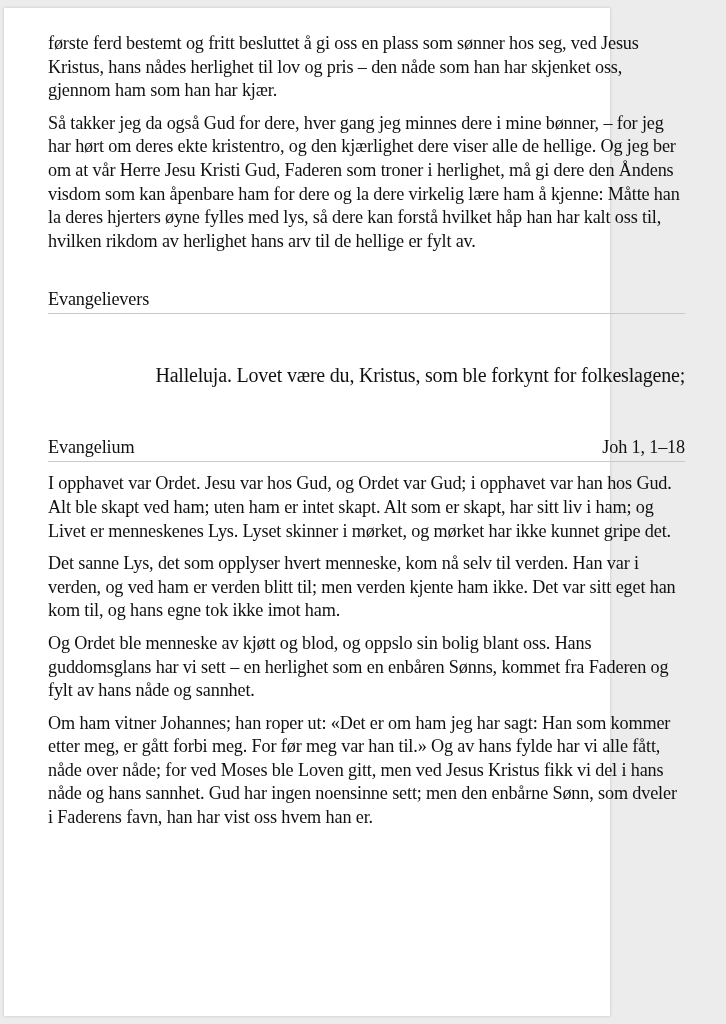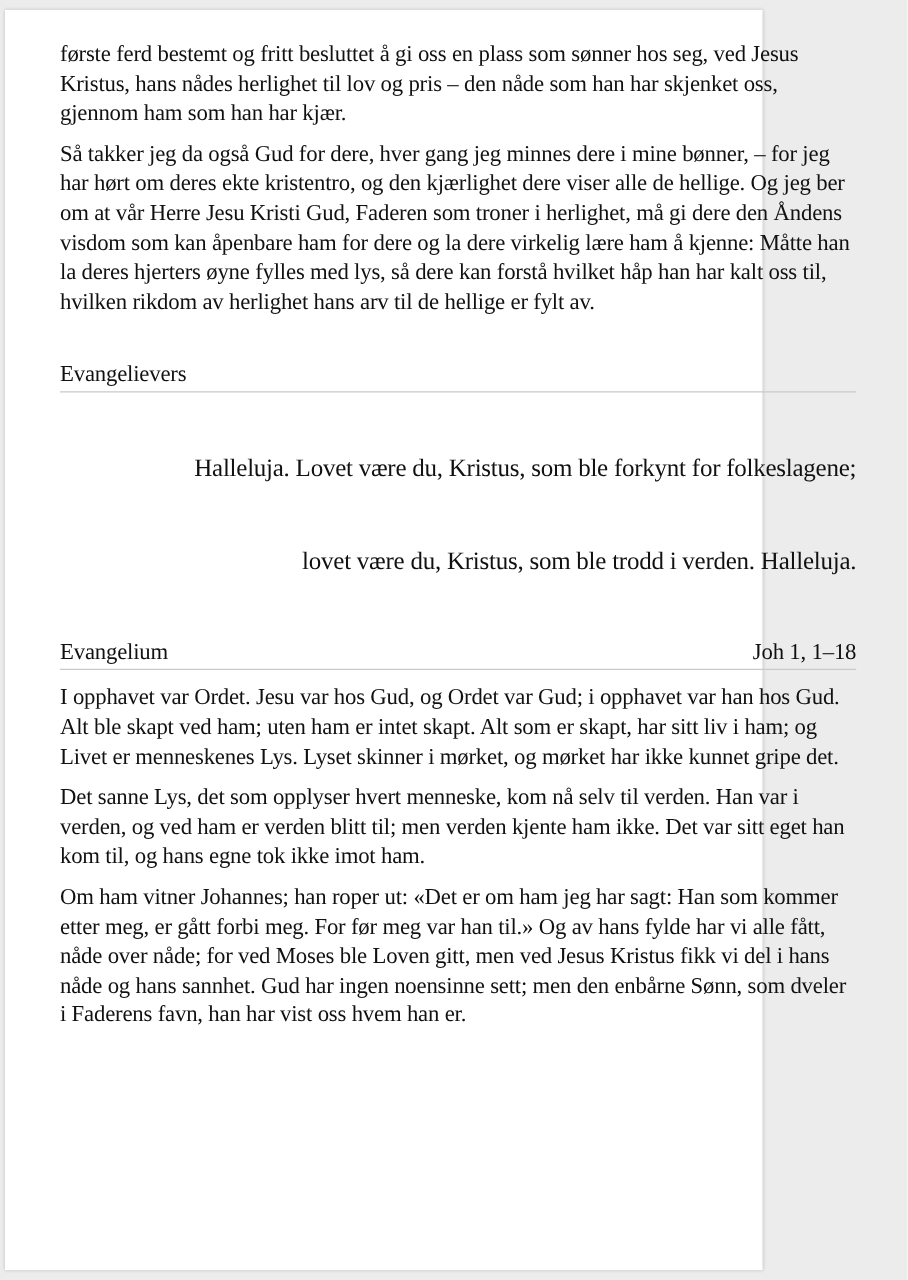--- a/index.html
+++ b/index.html
@@ -60,29 +60,29 @@
       <p>Så takker jeg da også Gud for dere, hver gang jeg minnes dere i mine bønner, – for jeg har hørt om deres ekte kristentro, og den kjærlighet dere viser alle de hellige. Og jeg ber om at vår Herre Jesu Kristi Gud, Faderen som troner i herlighet, må gi dere den Åndens visdom som kan åpenbare ham for dere og la dere virkelig lære ham å kjenne: Måtte han la deres hjerters øyne fylles med lys, så dere kan forstå hvilket håp han har kalt oss til, hvilken rikdom av herlighet hans arv til de hellige er fylt av.</p>
     </div>
 
     <div class="section" style="margin-top:35px;text-align:right;">
       <div class="heading">
         <span>Evangelievers</span>
       </div>
       <div class="verse lines" style="margin-top:14px;">
         <p>
           <span>Halleluja. Lovet være du, Kristus, som ble forkynt for folkeslagene;</span>
-          <span>lovet være du, Kristus, som ble trodd i verden. Halleluja.</span>
         </p>
       </div>
     </div>
 
     <div class="section" style="margin-top:48px;">
       <div class="heading">
         <span>Evangelium</span>
         <span>Joh 1, 1–18</span>
       </div>
       <p>I opphavet var Ordet. Jesu var hos Gud, og Ordet var Gud; i opphavet var han hos Gud. Alt ble skapt ved ham; uten ham er intet skapt. Alt som er skapt, har sitt liv i ham; og Livet er menneskenes Lys. Lyset skinner i mørket, og mørket har ikke kunnet gripe det.</p>
       <p>Det sanne Lys, det som opplyser hvert menneske, kom nå selv til verden. Han var i verden, og ved ham er verden blitt til; men verden kjente ham ikke. Det var sitt eget han kom til, og hans egne tok ikke imot ham.</p>
+      <p>Og Ordet ble menneske av kjøtt og blod, og oppslo sin bolig blant oss. Hans guddomsglans har vi sett – en herlighet som en enbåren Sønns, kommet fra Faderen og fylt av hans nåde og sannhet.</p>
       <p>Om ham vitner Johannes; han roper ut: «Det er om ham jeg har sagt: Han som kommer etter meg, er gått forbi meg. For før meg var han til.» Og av hans fylde har vi alle fått, nåde over nåde; for ved Moses ble Loven gitt, men ved Jesus Kristus fikk vi del i hans nåde og hans sannhet. Gud har ingen noensinne sett; men den enbårne Sønn, som dveler i Faderens favn, han har vist oss hvem han er.</p>
     </div>
 
   </div>
 </div>
 
 </body></html>

